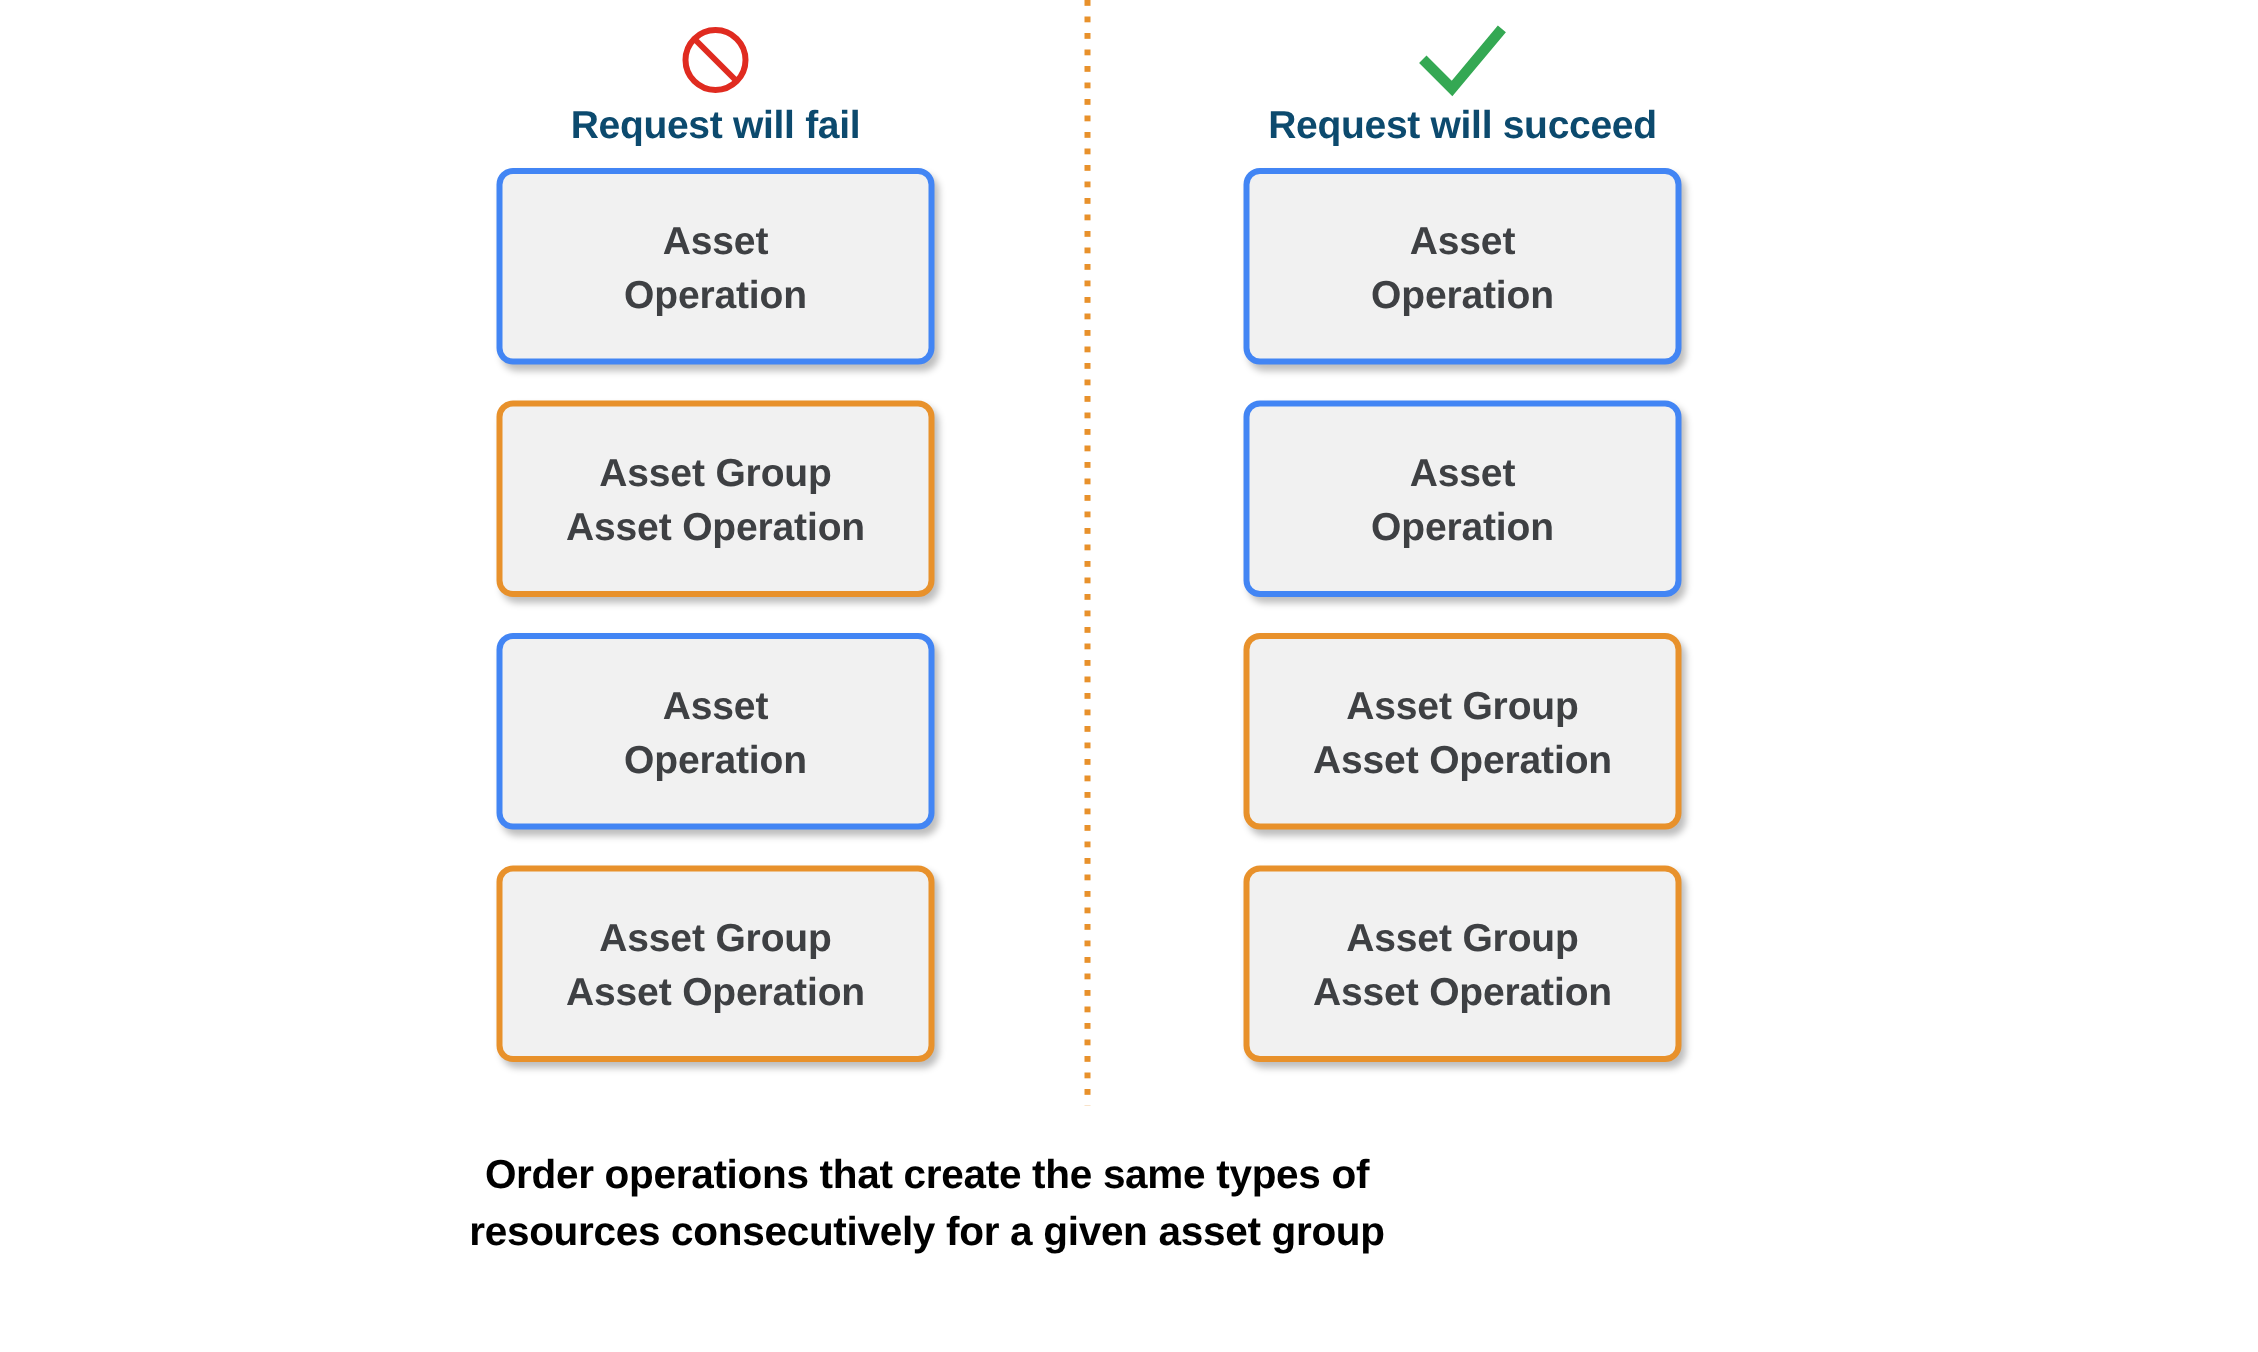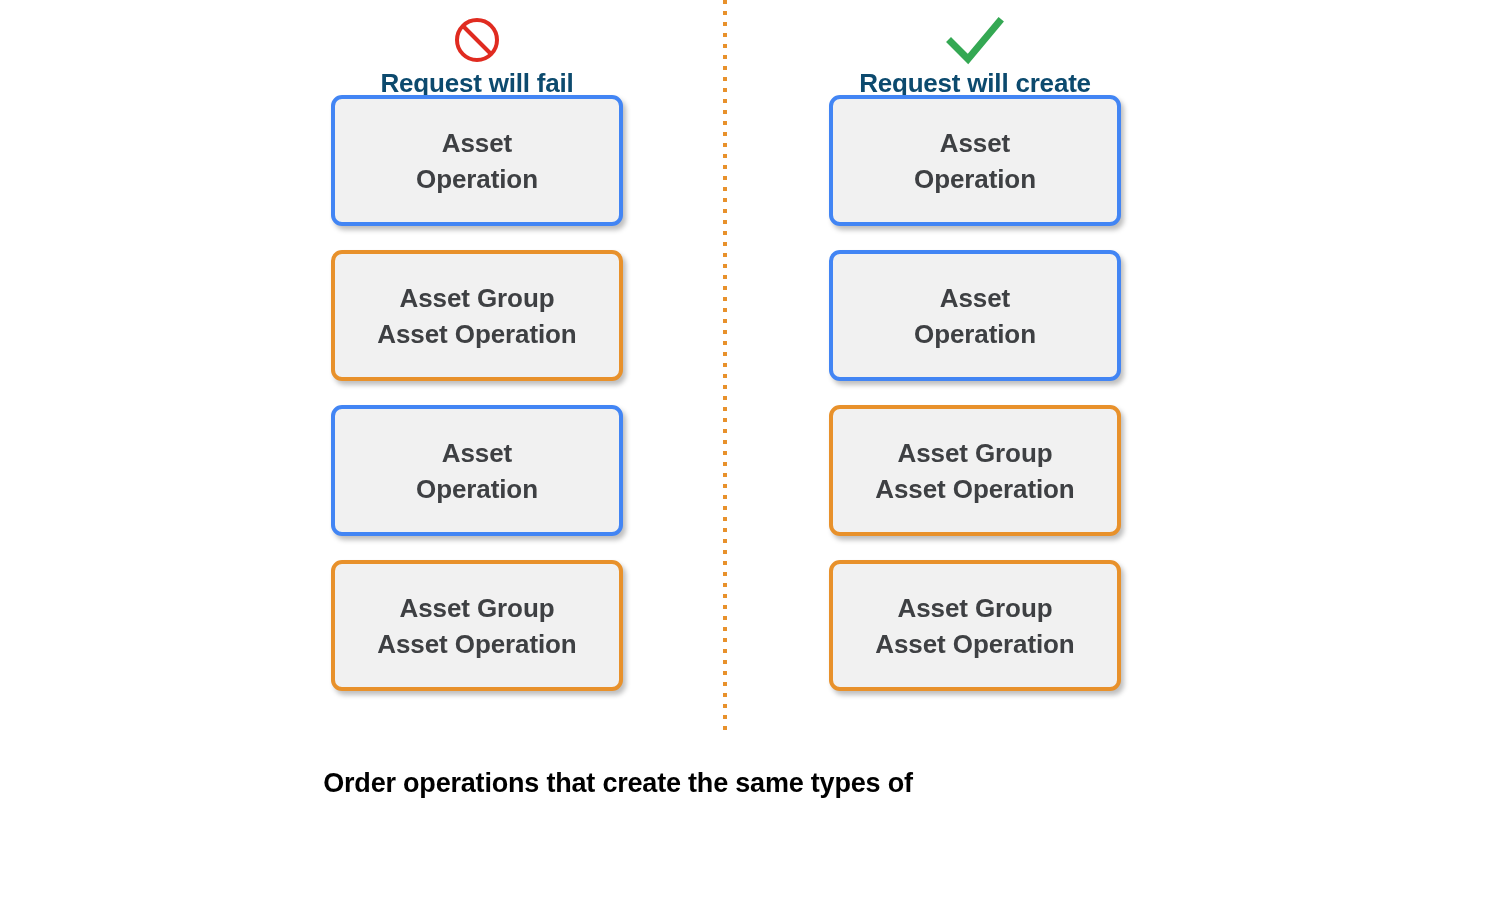--- a/index.html
+++ b/index.html
@@ -66,21 +66,21 @@
     font-weight: 700;
     color: #0c4a6e;
     letter-spacing: -0.2px;
     line-height: 30px;
     white-space: nowrap;
   }
 
   
   .box-stack {
     position: absolute;
-    top: 95px;
+    top: 112px;
     left: 0;
     width: 292px;
   }
 
   .box {
     box-sizing: border-box;
     width: 292px;
     height: 131px;
     margin-bottom: 24px;
     border-radius: 11px;
@@ -160,21 +160,21 @@
   </div>
 
   <div class="column right">
 
     <div class="col-header">
       <div class="header-icon">
         <svg width="62" height="50" viewBox="0 0 62 50" aria-hidden="true">
           <polyline points="7,27 24,44 55,7" fill="none" stroke="#34A853" stroke-width="7" stroke-linecap="square" stroke-linejoin="miter"></polyline>
         </svg>
       </div>
-      <div class="header-label">Request will create</div>
+      <div class="header-label">Request will succeed</div>
     </div>
 
     <div class="box-stack">
       <div class="box blue">
         <span class="box-label">Asset
 Operation</span>
       </div>
       <div class="box blue">
         <span class="box-label">Asset
 Operation</span>
@@ -185,15 +185,16 @@
       </div>
       <div class="box orange">
         <span class="box-label">Asset Group
 Asset Operation</span>
       </div>
     </div>
   </div>
 
   <div class="caption">
     <span class="caption-line">Order operations that create the same types of</span>
+    <span class="caption-line">resources consecutively for a given asset group</span>
   </div>
 
 </div>
 
 </body></html>

